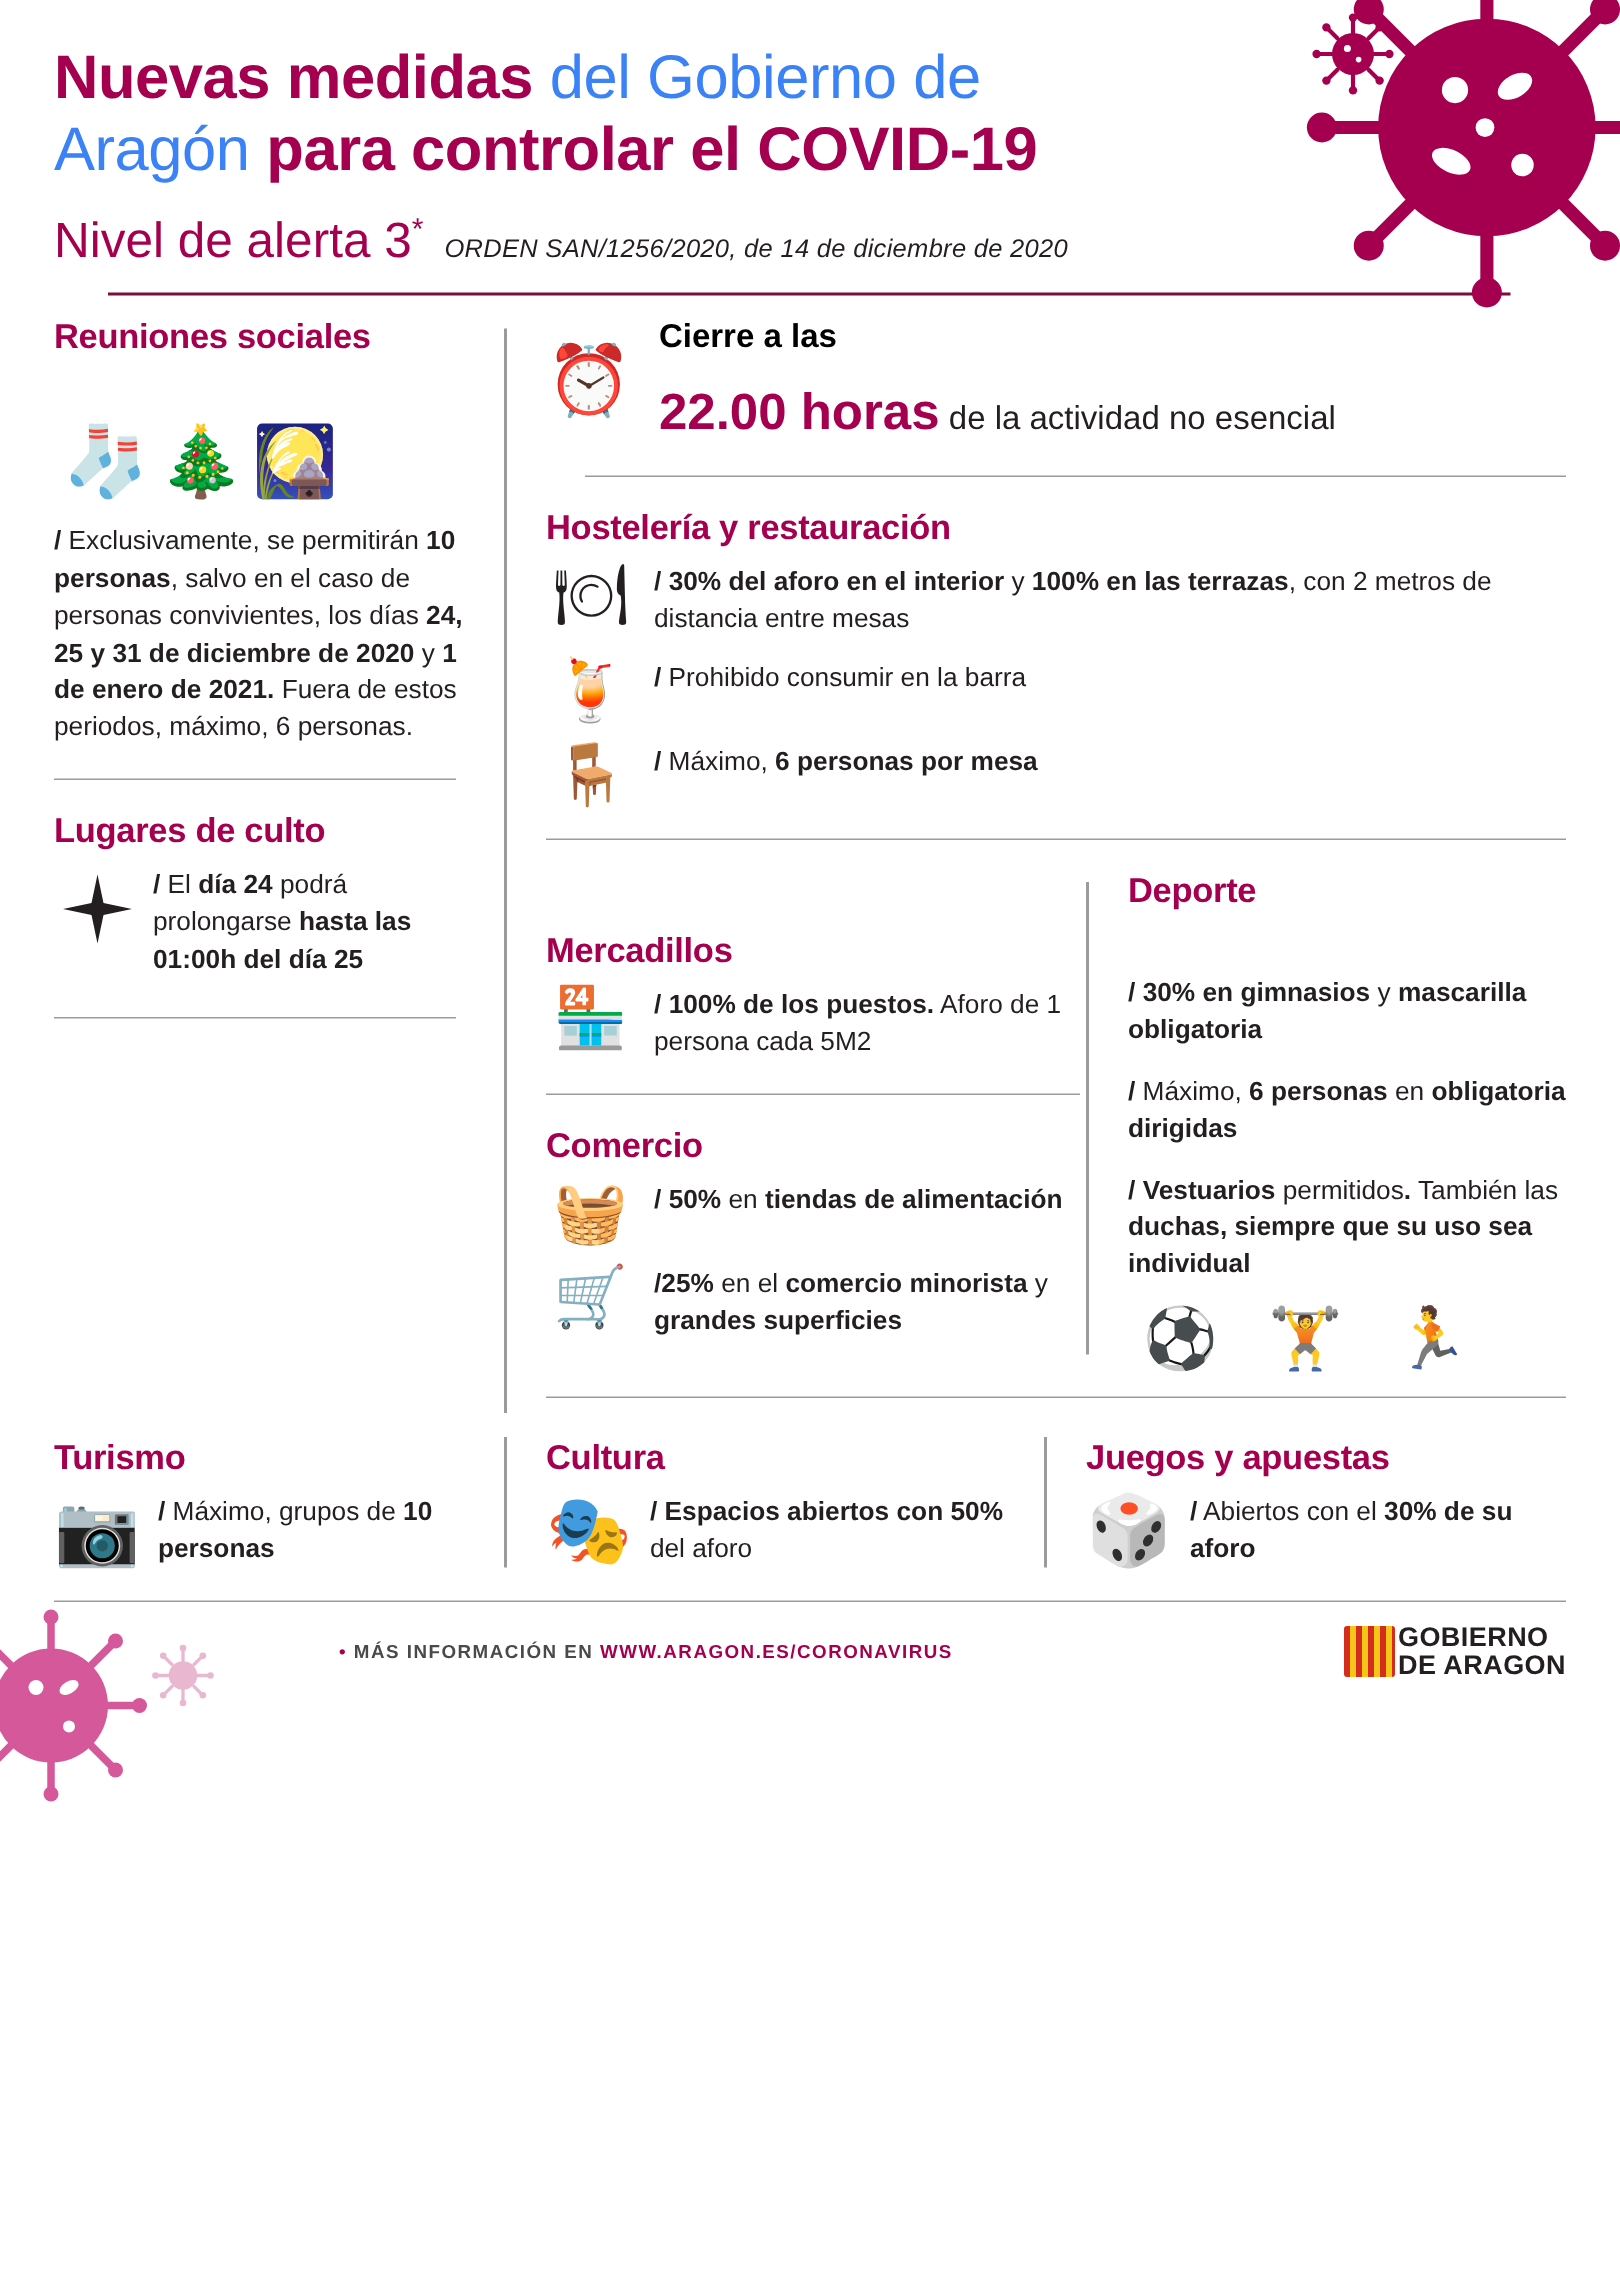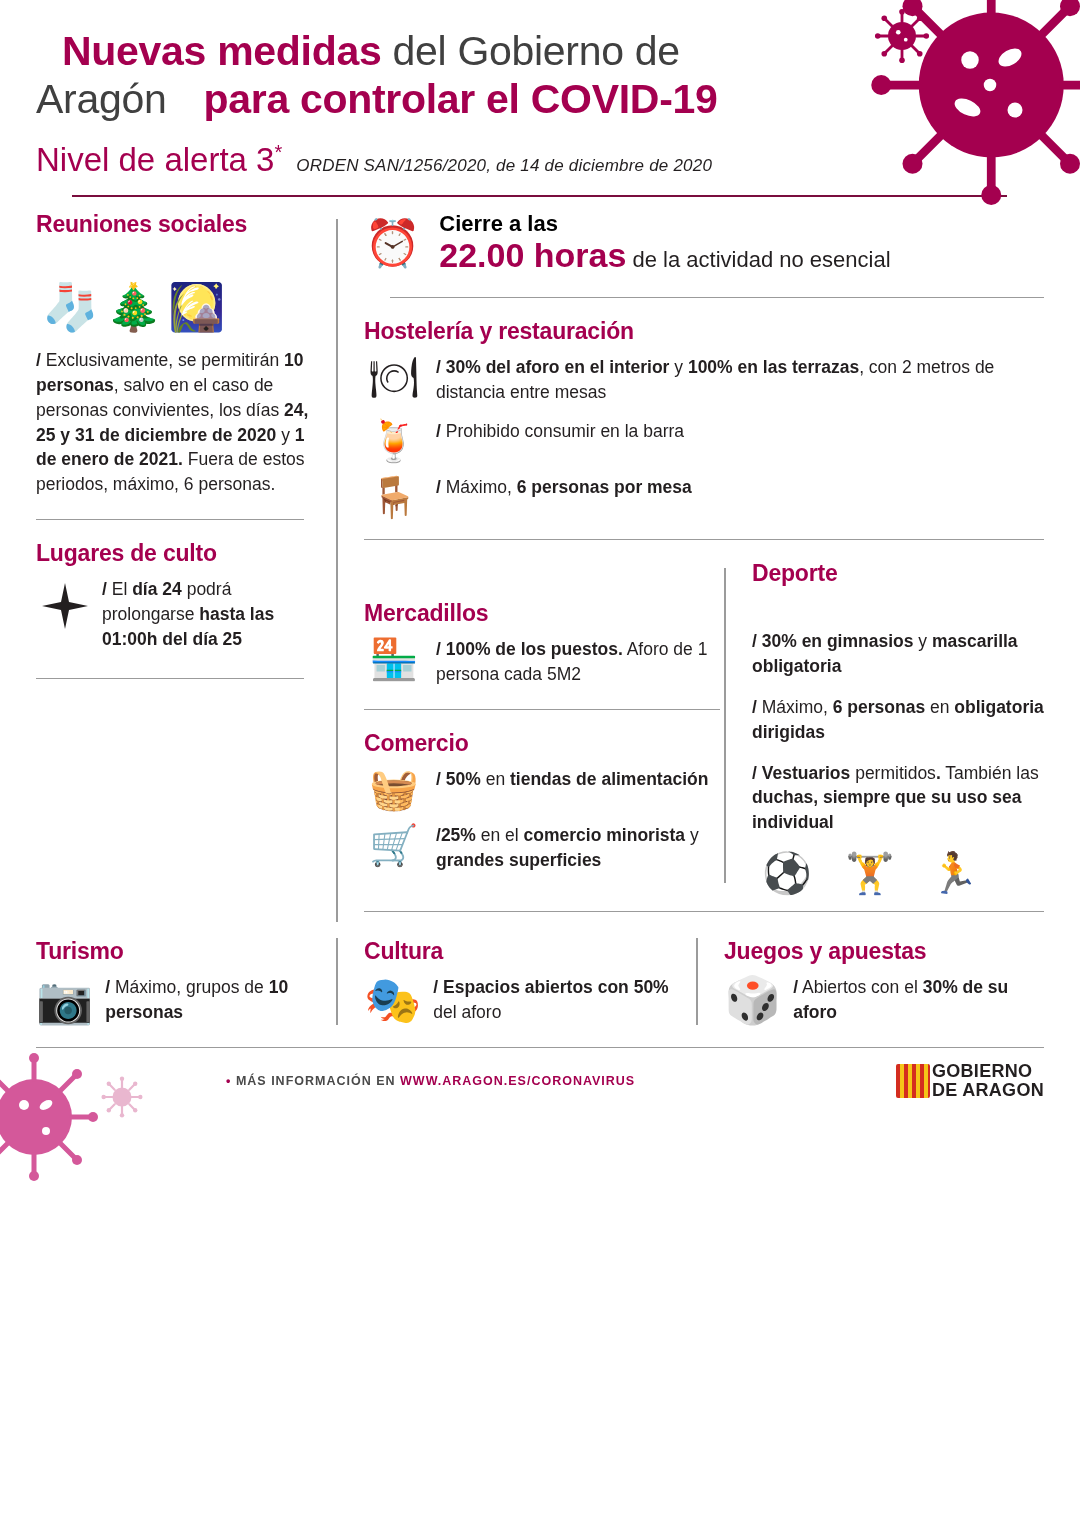--- a/index.html
+++ b/index.html
@@ -32,24 +32,23 @@
     font-size: 41px;
     line-height: 1.16;
     font-weight: 400;
     color: #231f20;
     max-width: 800px;
     letter-spacing: -0.3px;
   }
   .title .accent {
     color: #a4004f;
     font-weight: 700;
-    margin-left: 26px;
   }
   .title .dark {
-    color: #404040;
+    color: #3b82f6;
     font-weight: 400;
   }
   .subtitle-row {
     display: flex;
     align-items: baseline;
     gap: 14px;
     margin-top: 18px;
   }
   .level {
     font-size: 33px;
@@ -168,21 +167,21 @@
   }
   .closing-text { line-height: 1.15; }
   .closing-line1 {
     font-size: 22px;
     font-weight: 700;
     color: #000000;
   }
   .closing-line2 {
     font-size: 22px;
     color: #231f20;
-    margin-top: 0;
+    margin-top: 20px;
   }
   .closing-hours {
     font-size: 34px;
     font-weight: 700;
     color: #a4004f;
   }
 
   .row-item {
     display: flex;
     gap: 12px;

